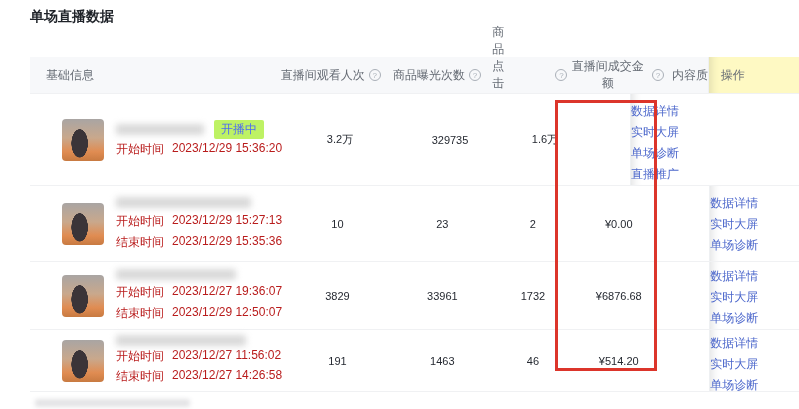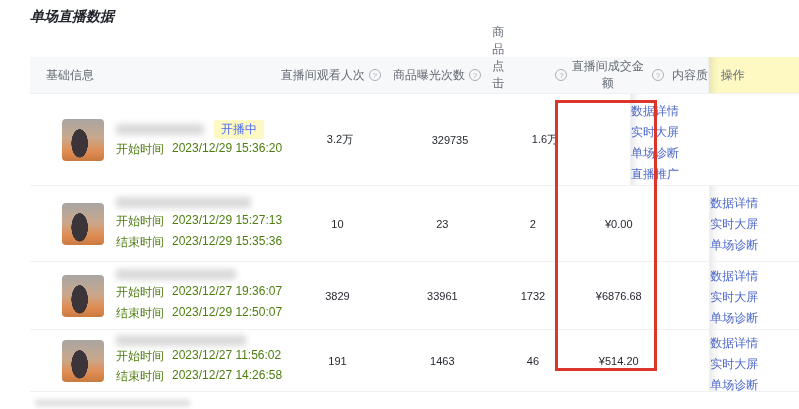--- a/index.html
+++ b/index.html
@@ -1,20 +1,20 @@
 <!DOCTYPE html>
 <html><head>
 <meta charset="utf-8">
 <style>
   * { margin:0; padding:0; box-sizing:border-box; }
   html,body { width:799px; height:409px; background:#fff; overflow:hidden;
               font-family:"Liberation Sans","DejaVu Sans",sans-serif; }
   .page { position:relative; width:799px; height:409px; }
 
-  .page-title { position:absolute; left:30px; top:8px; font-size:14px; font-weight:bold; color:#1f2329;font-style:italic; }
+  .page-title { position:absolute; left:30px; top:8px; font-size:14px; font-weight:bold; color:#1f2329; }
 
   .card { position:absolute; left:30px; top:57px; width:769px; border-bottom:1px solid #f0f1f3; background:#fff; }
 
   .trow { display:flex; width:769px; position:relative; }
   .thead { background:#f7f8fa; height:36px; }
   .thead .cell { font-size:12px; color:#646a73; font-weight:normal; }
 
   
   .c-info { width:230px; }
   .c-view { width:110px;margin-left:25px; }
@@ -38,23 +38,23 @@
                font-size:8px; color:#aab0b8; margin-left:4px; flex:0 0 auto; }
 
   .binfo { display:flex; align-items:center; gap:12px; width:100%; padding-left:16px; }
   .avatar { width:42px; height:42px; border-radius:4px; flex:0 0 auto;
             background:
               radial-gradient(ellipse 14px 24px at 42% 58%, #3b3438 58%, rgba(0,0,0,0) 60%),
               linear-gradient(180deg,#a9a5a3 0%,#c9a88c 45%,#e08c52 78%,#c87a41 100%); }
   .meta { display:flex; flex-direction:column; gap:4px; }
   .name-line { display:flex; align-items:center; gap:10px; height:16px; }
   .name-blur { height:11px; border-radius:2px; background:#d9d9d9; filter:blur(3px); }
-  .badge { font-size:12px; color:#4d6bf2; background:#fef9c3; border-radius:2px;
+  .badge { font-size:12px; color:#4d6bf2; background:#bef264; border-radius:2px;
            padding:1px 7px; white-space:nowrap; }
-  .time-line { font-size:12px; color:#4d7c0f; white-space:nowrap; display:flex; gap:8px; }
+  .time-line { font-size:12px; color:#b91c1c; white-space:nowrap; display:flex; gap:8px; }
 
   .ops-list { display:flex; flex-direction:column; gap:4px; padding:9px 0 0 0; width:100%; }
   .op-link { font-size:12px; color:#4d68cc; cursor:pointer; line-height:17px; white-space:nowrap; }
 
   .hl-rect { position:absolute; left:555px; top:100px; width:102px; height:271px;
              border:3px solid #dc352b; z-index:20; pointer-events:none; }
 
   .bottom-hint { position:absolute; left:35px; top:399px; width:155px; height:8px;
                  background:#e4e4e6; border-radius:2px; filter:blur(2px); }
 </style>

